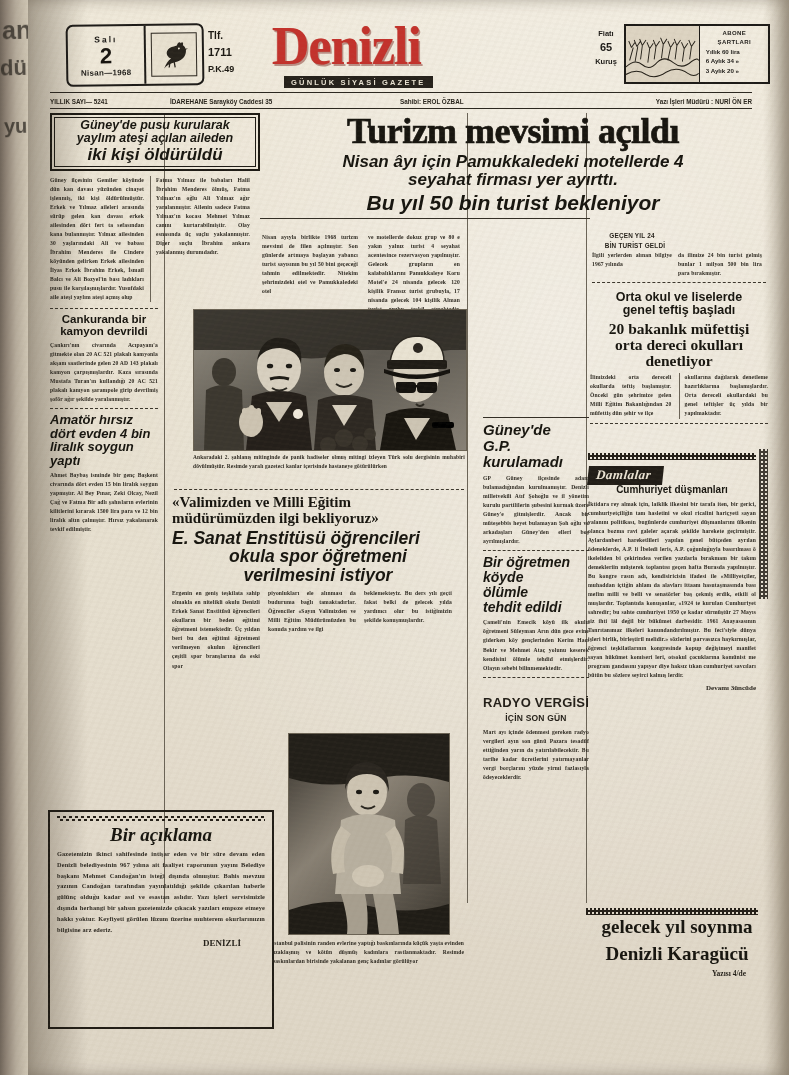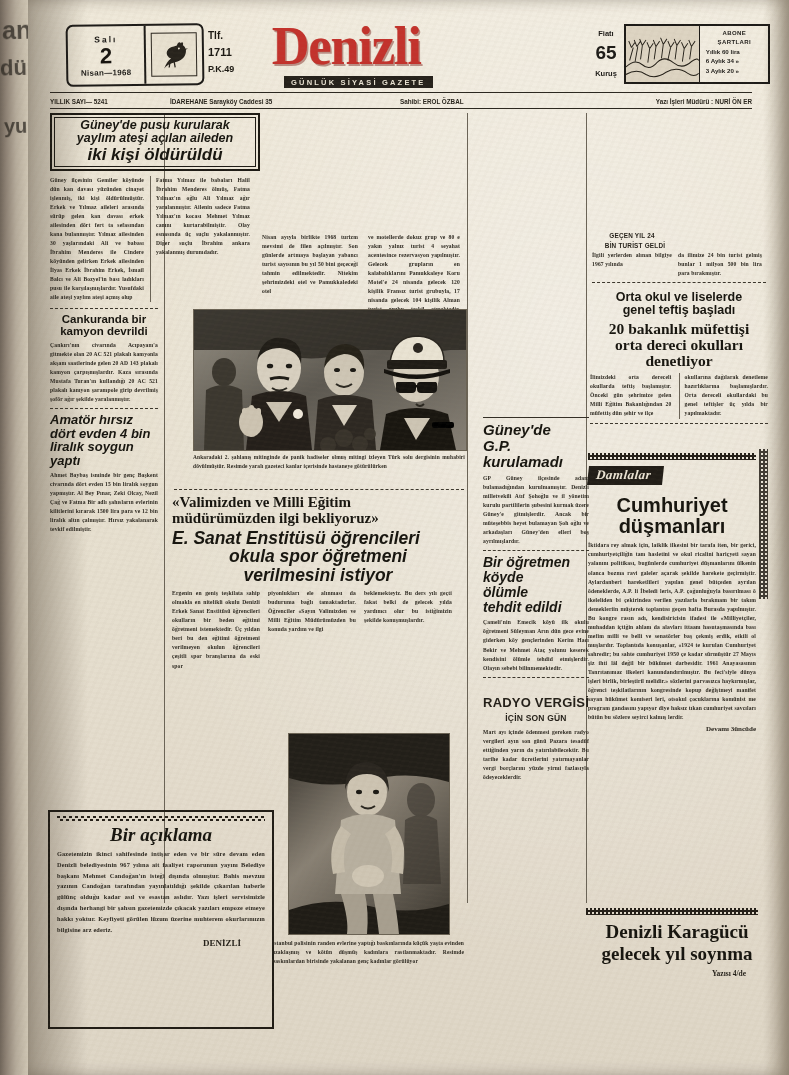--- a/index.html
+++ b/index.html
@@ -65,21 +65,21 @@
     font-size:52px;line-height:56px;color:#c3322c;letter-spacing:-1px;
     text-shadow:1.5px 1.5px 0 rgba(120,30,25,.45), -0.5px 0 0 rgba(190,70,60,.5);
     transform:scaleY(1.06);}
   .tagline{position:absolute;left:12px;top:58px;background:#25211b;color:#e9e2d2;
     font-family:"Liberation Sans",sans-serif;font-size:7.5px;letter-spacing:2.2px;
     padding:1.5px 7px;font-weight:700;white-space:nowrap;}
 
   .pricebox{position:absolute;left:536px;top:10px;width:36px;
     font-family:"Liberation Sans",sans-serif;font-size:7.5px;font-weight:700;
     color:#1c1a17;text-align:center;line-height:1.5;}
-  .pricebox .big{font-size:19px;}
+  .pricebox .big{font-size:11px;}
 
   .cutbox{position:absolute;left:572px;top:6px;width:142px;height:56px;
     border:2px solid #1c1a17;display:flex;}
   .cutimg{flex:1.15;border-right:1.6px solid #1c1a17;overflow:hidden;
     background:#ded6c4;position:relative;}
   .cutterms{flex:1;padding:3px 2px 0 3px;font-family:"Liberation Sans",sans-serif;
     font-size:6.2px;font-weight:700;color:#1c1a17;line-height:1.5;text-align:center;}
   .cutterms .hd{font-size:6px;letter-spacing:.4px;}
   .cutterms .row{text-align:left;padding-left:3px;}
 
@@ -273,20 +273,28 @@
       </div>
 
       <div style="position:absolute;left:-2px;top:697px;width:208px;height:205px;
                   border:2px solid #201c15;padding:5px 7px;">
         <div class="dotrule" style="margin-top:-1px;"></div>
         <div class="hl-serif ital ctr" style="font-size:19px;margin:2px 0 4px;">Bir açıklama</div>
         <div class="bodytext b7" style="font-size:6.3px;line-height:1.72;">Gazetemizin ikinci sahifesinde intişar eden ve bir süre devam eden Denizli belediyesinin 967 yılına ait faaliyet raporunun yayını Belediye başkanı Mehmet Candoğan'ın isteği dışında olmuştur. Bahis mevzuu yazının Candoğan tarafından yayınlatıldığı şekilde çıkarılan haberle gülünç olduğu kadar asıl ve esastan aslıdır. Yazı işleri servisimizle dışında herhangi bir şahsın gazetemizde çıkacak yazıları empoze etmeye hakkı yoktur. Keyfiyeti görülen lüzum üzerine muhterem okurlarımızın bilgisine arz ederiz.</div>
         <div style="text-align:right;font-family:'Liberation Serif',serif;font-size:9px;font-weight:700;color:#231f18;margin-top:2px;padding-right:24px;">DENİZLİ</div>
       </div>
 
+      <div style="position:absolute;left:210px;top:0;width:506px;">
+        <div class="hl-serif ctr" style="font-size:36px;letter-spacing:-0.5px;line-height:1.0;
+                    -webkit-text-stroke:0.7px #17150f;">Turizm mevsimi açıldı</div>
+        <div class="hl ital ctr" style="font-size:17px;margin-top:4px;">Nisan âyı için Pamukkaledeki motellerde 4</div>
+        <div class="hl ital ctr" style="font-size:17px;">seyahat firması yer ayırttı.</div>
+        <div class="hl ital ctr" style="font-size:21px;margin-top:3px;">Bu yıl 50 bin turist bekleniyor</div>
+        <div class="solidrule" style="width:330px;"></div>
+      </div>
 
       <div class="bodytext" style="position:absolute;left:212px;top:120px;width:96px;">Nisan ayıyla birlikte 1968 turizm mevsimi de filen açılmıştır. Son günlerde artmaya başlayan yabancı turist sayısının bu yıl 50 bini geçeceği tahmin edilmektedir. Nitekim şehrimizdeki otel ve Pamukkaledeki otel</div>
       <div class="bodytext" style="position:absolute;left:318px;top:120px;width:92px;">ve motellerde dokuz grup ve 80 e yakın yalnız turist 4 seyahat acentesince rezervasyon yapılmıştır. Gelecek grupların en kalabalıklarını Pamukkaleye Koru Motel'e 24 nisanda gelecek 120 kişilik Fransız turist grubuyla, 17 nisanda gelecek 104 kişilik Alman turist grubu teşkil etmektedir. Turizm firmaları ile otel ve benzeri işletme sahipleri bu yıl Denizliye 50 bin civarında turist beklenmektedir.</div>
 
       <div style="position:absolute;left:542px;top:118px;width:174px;">
         <div class="tinycaps ctr" style="width:80px;">GEÇEN YIL 24</div>
         <div class="tinycaps ctr" style="width:86px;">BİN TURİST GELDİ</div>
         <div style="display:flex;gap:6px;margin-top:1px;">
           <div class="bodytext" style="width:80px;">İlgili yerlerden alınan bilgiye 1967 yılında</div>
           <div class="bodytext" style="width:84px;">da ilimize 24 bin turist gelmiş bunlar 1 milyon 500 bin lira para bırakmıştır.</div>
@@ -305,30 +313,30 @@
           <div class="bodytext" style="width:84px;border-left:1px solid #6a6356;padding-left:5px;">okullarına dağılarak denetleme hazırlıklarına başlamışlardır. Orta dereceli okullardaki bu genel teftişler üç yılda bir yapılmaktadır.</div>
         </div>
         <div class="dashrule"></div>
       </div>
 
       <div class="ribbon-wrap" style="position:absolute;left:538px;top:340px;width:180px;">
         <div class="checker" style="width:168px;"></div>
         <div style="margin-top:5px;">
           <span class="ribbon">Damlalar</span>
         </div>
-        <div class="hl ctr" style="font-size:20px;margin:10px 0 4px;width:168px;">Cumhuriyet düşmanları</div>
+        <div class="hl ctr" style="font-size:10px;margin:0 0 4px;width:168px;">Cumhuriyet düşmanları</div>
         <div class="bodytext" style="width:168px;">İktidara rey almak için, laiklik ilkesini bir tarafa iten, bir gerici, cumhuriyetçiliğin tam hasletini ve okul ricalini hariçyeti sayan yalanını politikası, bugünlerde cumhuriyet düşmanlarını ülkenin olanca bozma ravi galeler açarak şekilde harekete geçirmiştir. Aylardanberi hareketlileri yapılan genel bütçeden ayrılan ödeneklerde, A.P. li İbeledi leris, A.P. çoğunluğuyla basırılması ö ikeleliden bi çekirindea verilen yazılarla bırakmam bir takım demekleriin müşterek toplantısı geçen hafta Burasda yapılmıştır. Bu kongre rasın adı, kendisiricisin ifadesi ile «Milliyetçiler, muhaddan içtiğin ahlam da alavları ittaam hasutaşmasında bası mefim milli ve belli ve senatörler baş çekmiş erdik, etkili ol muşlardır. Toplantıda konuşanlar, «1924 te kurulan Cumhuriyet sahredir; bu sahte cumhuriyet 1950 çe kadar sürmüştür 27 Mayıs şiz ihti lâl değil bir bükümet darbesidir. 1961 Anayasasının Tanrıtanımaz ilkeleri kanundandırılmıştır. Bu feci'siyle dünya işleri birlik, birleştiril melidir.» sözlerini parvasızca haykırmışlar, öğrenci teşkilatlarının kongresinde kopup değiştmeyi manifet sayan hükümet komiseri leri, otsokul çocuklarına komünist me program gandasını yapıyor diye haksız tıkan cumhuriyet savcıları bütün bu sözlere seyirci kalmış lerdir.</div>
         <div style="text-align:right;width:168px;font-family:'Liberation Serif',serif;font-weight:700;
                     font-size:7px;color:#231f18;margin-top:3px;">Devamı 3üncüde</div>
       </div>
 
       <div style="position:absolute;left:536px;top:795px;width:182px;">
         <div class="checker" style="width:172px;"></div>
+        <div class="hl-serif ctr" style="font-size:19px;margin-top:2px;">gelecek   yıl soynma</div>
         <div class="hl-serif ctr" style="font-size:19px;margin-top:7px;">Denizli Karagücü</div>
-        <div class="hl-serif ctr" style="font-size:19px;margin-top:2px;">gelecek   yıl soynma</div>
         <div style="text-align:right;font-family:'Liberation Serif',serif;font-weight:700;font-size:7.5px;
                     color:#231f18;margin-top:5px;padding-right:22px;">Yazısı 4/de</div>
       </div>
 
       <div class="photo" style="position:absolute;left:143px;top:196px;width:272px;height:140px;">
         <svg class="px" viewBox="0 0 272 140" preserveAspectRatio="none" aria-hidden="true">
           <rect width="272" height="140" fill="#6e6a61"></rect>
           <g opacity=".55">
             <rect x="0" y="0" width="272" height="140" fill="url(#gA)"></rect>
           </g>

